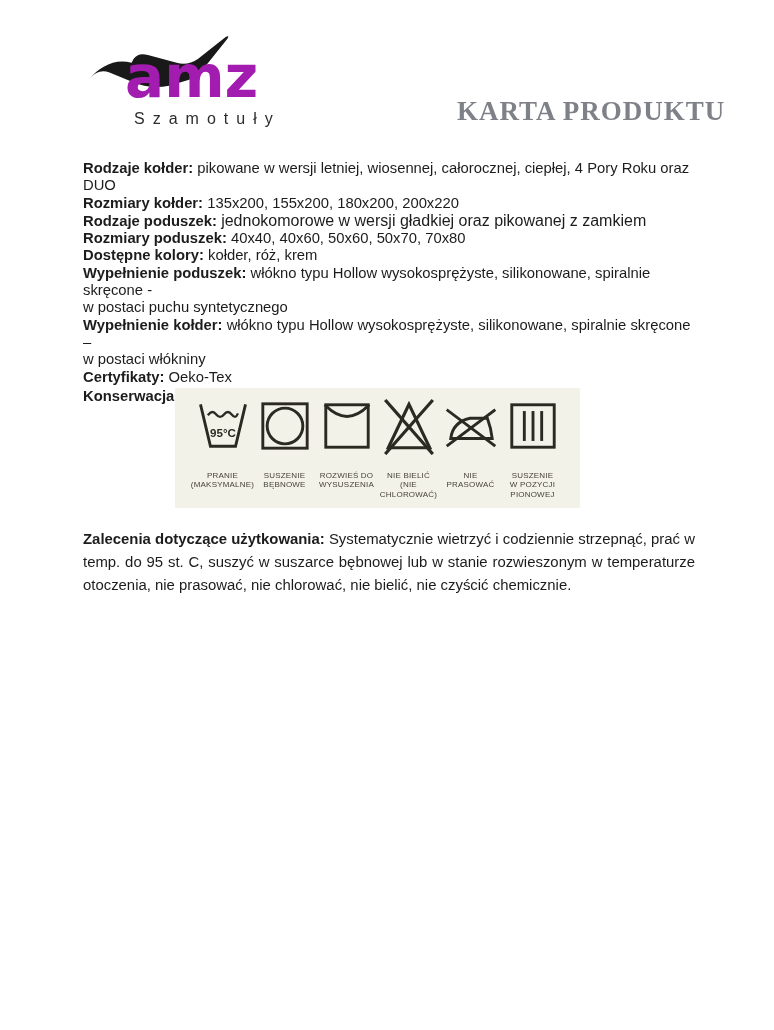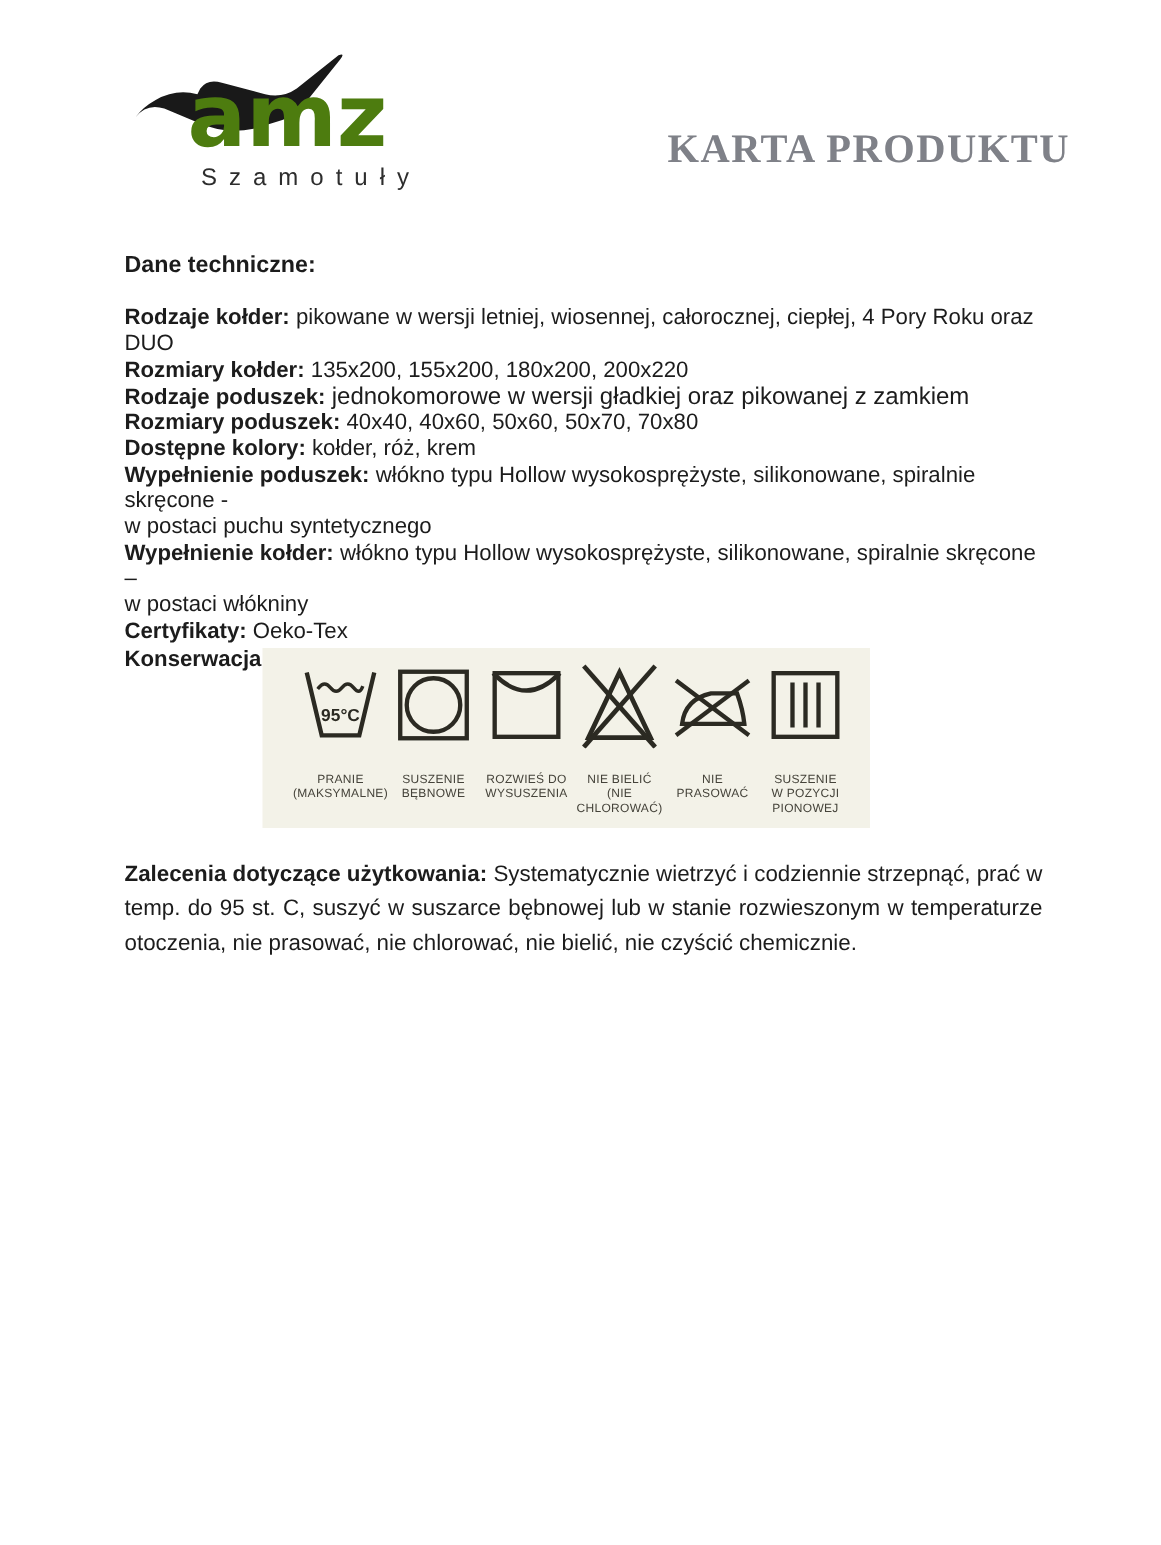--- a/index.html
+++ b/index.html
@@ -12,30 +12,30 @@
   }
   .page { position: relative; width: 774px; height: 1030px; background: #ffffff; }
 
   
   .logo { position: absolute; left: 85px; top: 30px; width: 210px; height: 105px; }
   .logo-bird { position: absolute; left: 0; top: 4px; }
   .logo-word {
     position: absolute; left: 40px; top: 18px;
     font-family: "DejaVu Sans", sans-serif;
     font-weight: bold; font-size: 58px; line-height: 58px;
-    letter-spacing: 0px; color: #4d7c0f;
+    letter-spacing: 0px; color: #a21caf;
   }
   .logo-sub {
     position: absolute; left: 10px; top: 80px;
     font-size: 16px; letter-spacing: 8px; color: #2d2d2d; font-weight: 400;
     white-space: nowrap;
     margin-left: 39px;
   }
   .doc-title {
-    position: absolute; left: 441px; top: 80px; margin: 4px;
+    position: absolute; left: 441px; top: 80px; margin: 16px;
     font-family: "Liberation Serif", serif;
     font-size: 27px; font-weight: 600; letter-spacing: 1px;
     color: #7f8188; white-space: nowrap;
   }
 
   
   .main { position: absolute; left: 83px; top: 160px; width: 612px; }
   .section-heading { margin: 8px 0 18px 0; font-size: 15.5px; font-weight: 700; }
 
   .spec-line { margin: 0; font-size: 14.8px; line-height: 17.3px; }
@@ -43,21 +43,21 @@
   .spec-value { white-space: pre-line; }
   .spec-value.lg { font-size: 16px; }
 
   
   .care-row { display: flex; align-items: flex-start; margin-top: 2px; }
   .care-label { width: 92px; flex: 0 0 92px; font-size: 14.8px; line-height: 17.3px; font-weight: 700; }
   .care-strip {
     background: #f3f2e8;
     width: 381px; min-height: 94px;
     padding: 9px 12px 9px 12px;
-    display: flex; justify-content: flex-end; align-items: flex-start;
+    display: flex; justify-content: center; align-items: flex-start;
   }
   .care-cell { width: 62px; display: flex; flex-direction: column; align-items: center; }
   .care-glyph { height: 58px; display: flex; align-items: center; justify-content: center; }
   .care-cap {
     margin-top: 16px;
     font-size: 8px; line-height: 9.5px; text-align: center;
     color: #45433a; white-space: pre-line; letter-spacing: 0.2px;
   }
   .care-glyph svg { display: block; }
 
@@ -78,21 +78,20 @@
     <svg class="logo-bird" width="170" height="72" viewBox="0 0 170 75" aria-hidden="true">
       <path fill="#191919" d="M2,46 Q10,36 22,40 L46,50 Q64,58 84,54 L104,48 Q114,45 120,36 L144,6 Q148,1 143,3 L114,26 Q104,33 92,30 L62,22 Q52,19 47,26 L45,30 Q30,26 16,34 Q7,39 2,46 Z"></path>
     </svg>
     <div class="logo-word">amz</div>
     <div class="logo-sub">Szamotuły</div>
   </div>
 
   <h1 class="doc-title">KARTA PRODUKTU</h1>
 
   <div class="main">
-    <h2 class="section-heading">Dane techniczne:</h2>
 
     <p class="spec-line"><b>Rodzaje kołder:</b> <span class="spec-value">pikowane w wersji letniej, wiosennej, całorocznej, ciepłej, 4 Pory Roku oraz DUO</span></p>
     <p class="spec-line"><b>Rozmiary kołder:</b> <span class="spec-value">135x200, 155x200, 180x200, 200x220</span></p>
     <p class="spec-line"><b>Rodzaje poduszek:</b> <span class="spec-value lg">jednokomorowe w wersji gładkiej oraz pikowanej z zamkiem</span></p>
     <p class="spec-line"><b>Rozmiary poduszek:</b> <span class="spec-value">40x40, 40x60, 50x60, 50x70, 70x80</span></p>
     <p class="spec-line"><b>Dostępne kolory:</b> <span class="spec-value">kołder, róż, krem</span></p>
     <p class="spec-line"><b>Wypełnienie poduszek:</b> <span class="spec-value">włókno typu Hollow wysokosprężyste, silikonowane, spiralnie skręcone -
 w postaci puchu syntetycznego</span></p>
     <p class="spec-line"><b>Wypełnienie kołder:</b> <span class="spec-value">włókno typu Hollow wysokosprężyste, silikonowane, spiralnie skręcone –
 w postaci włókniny</span></p>

